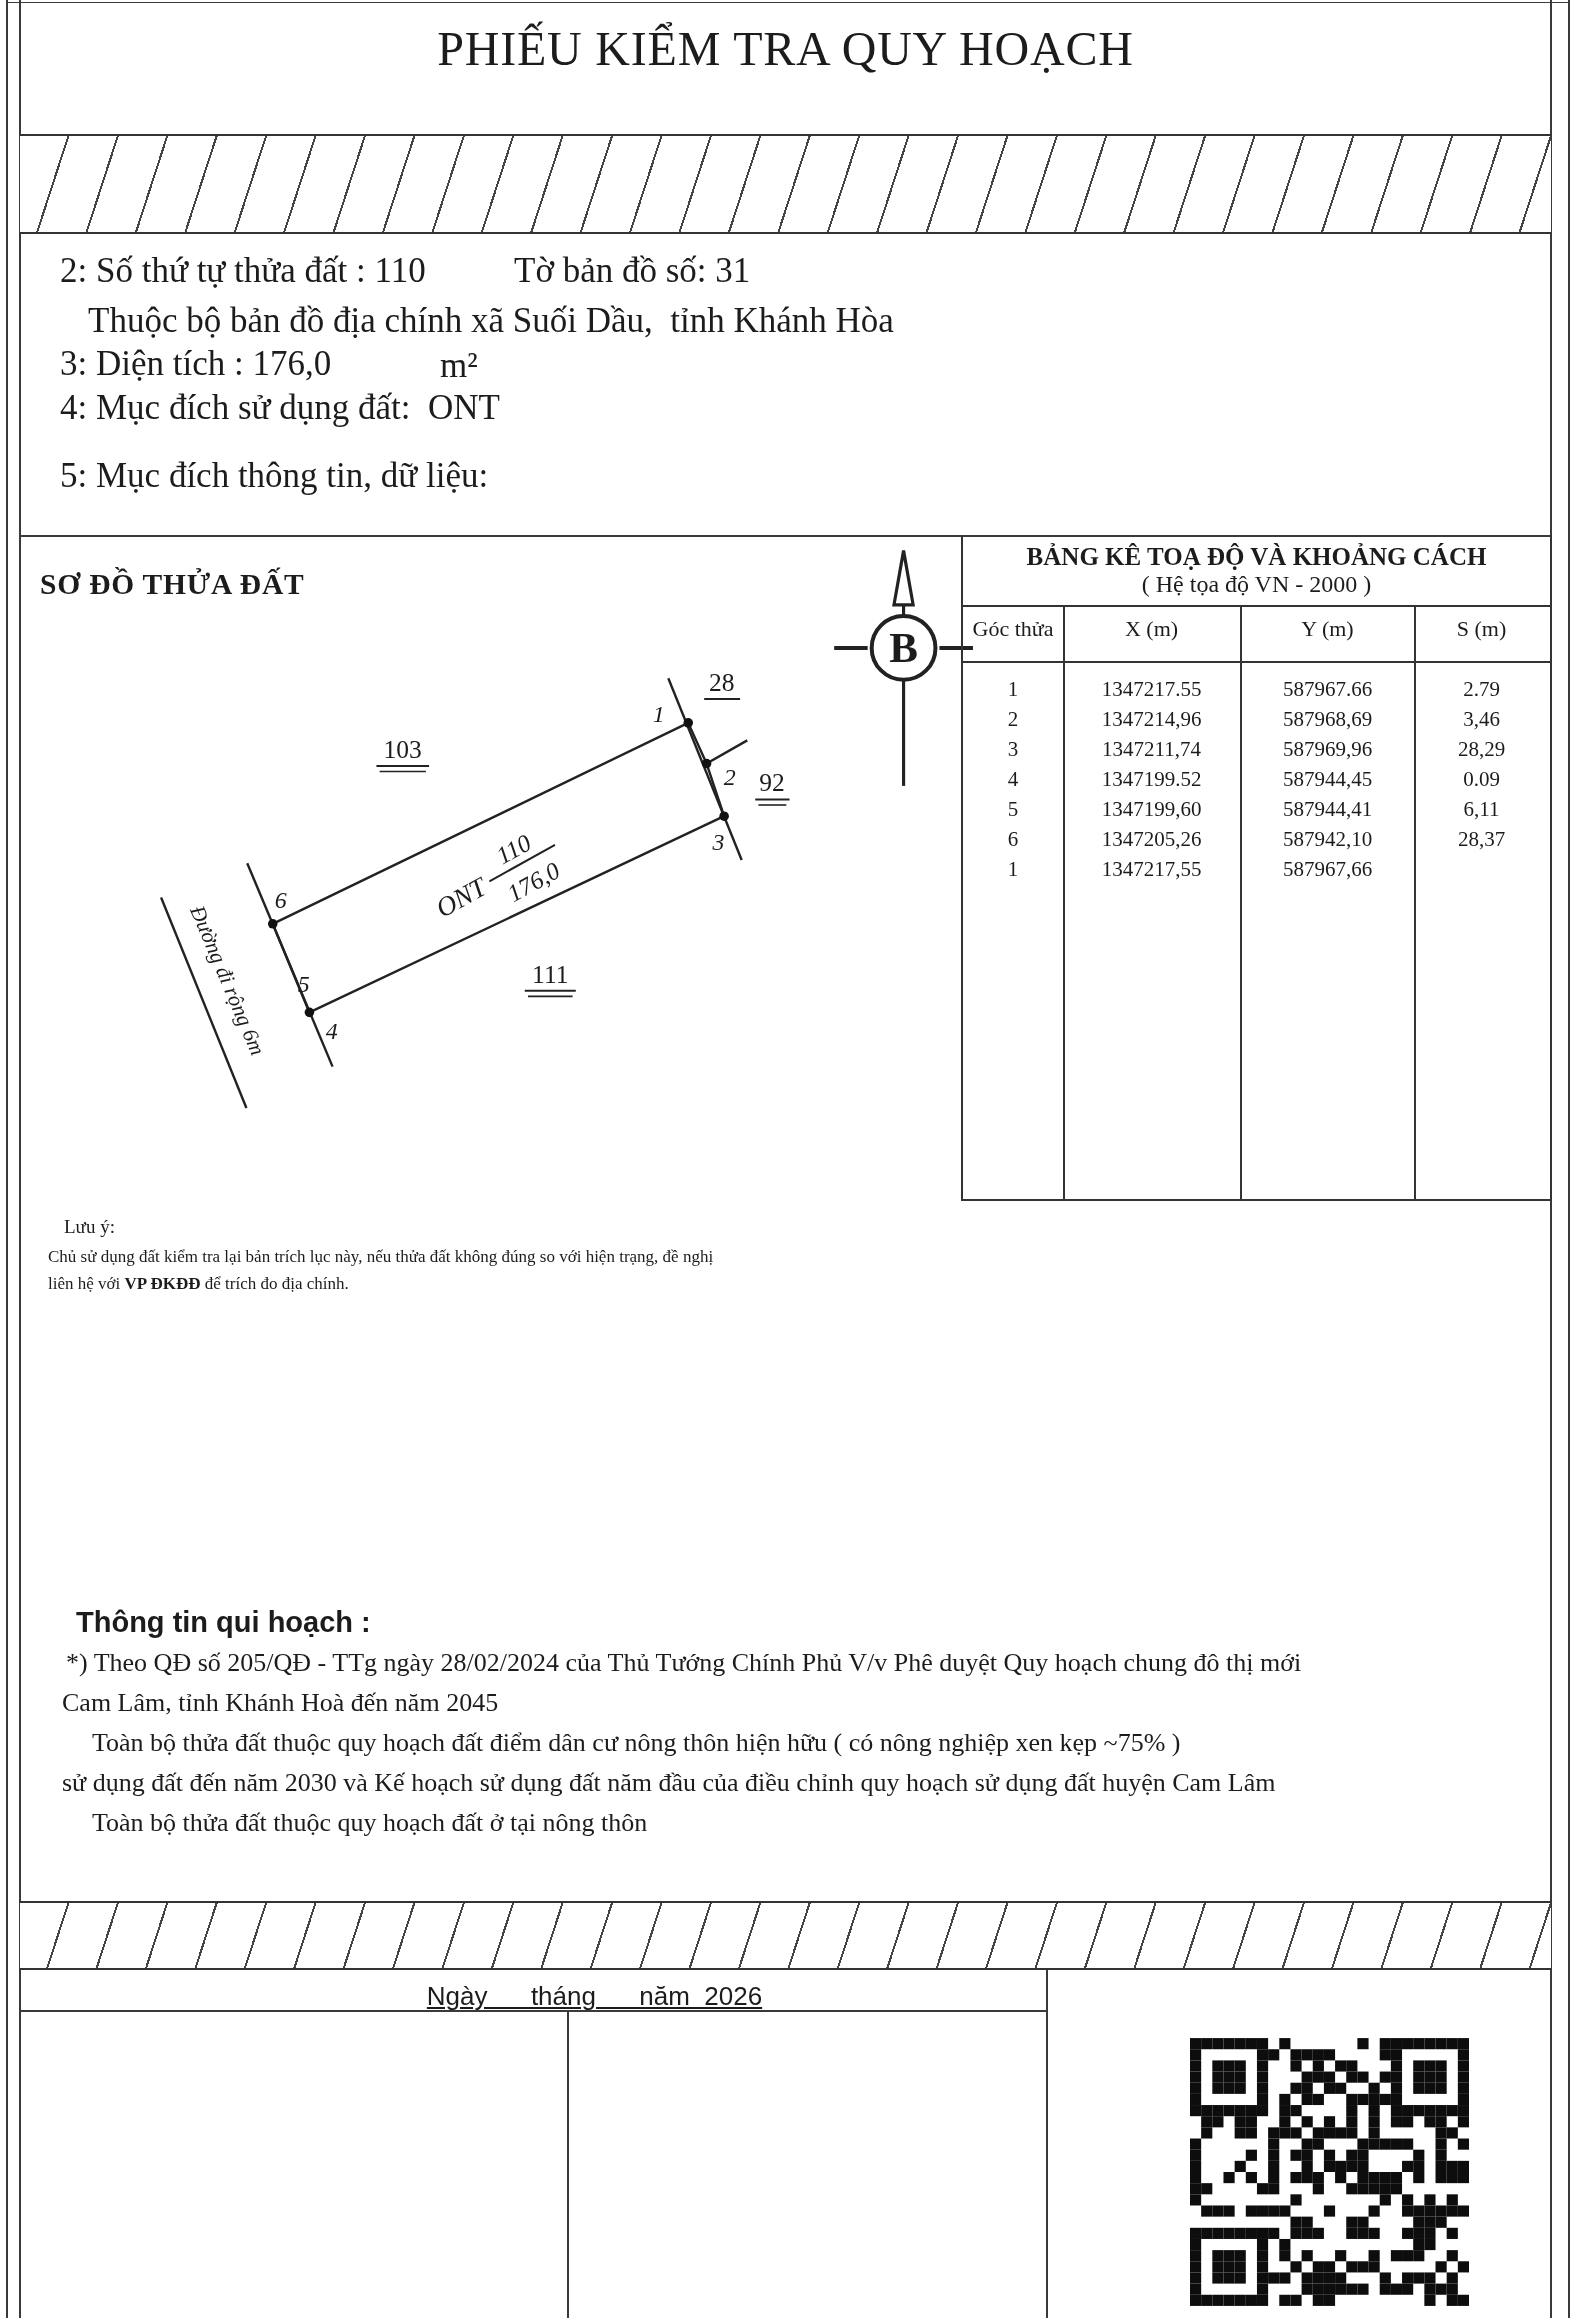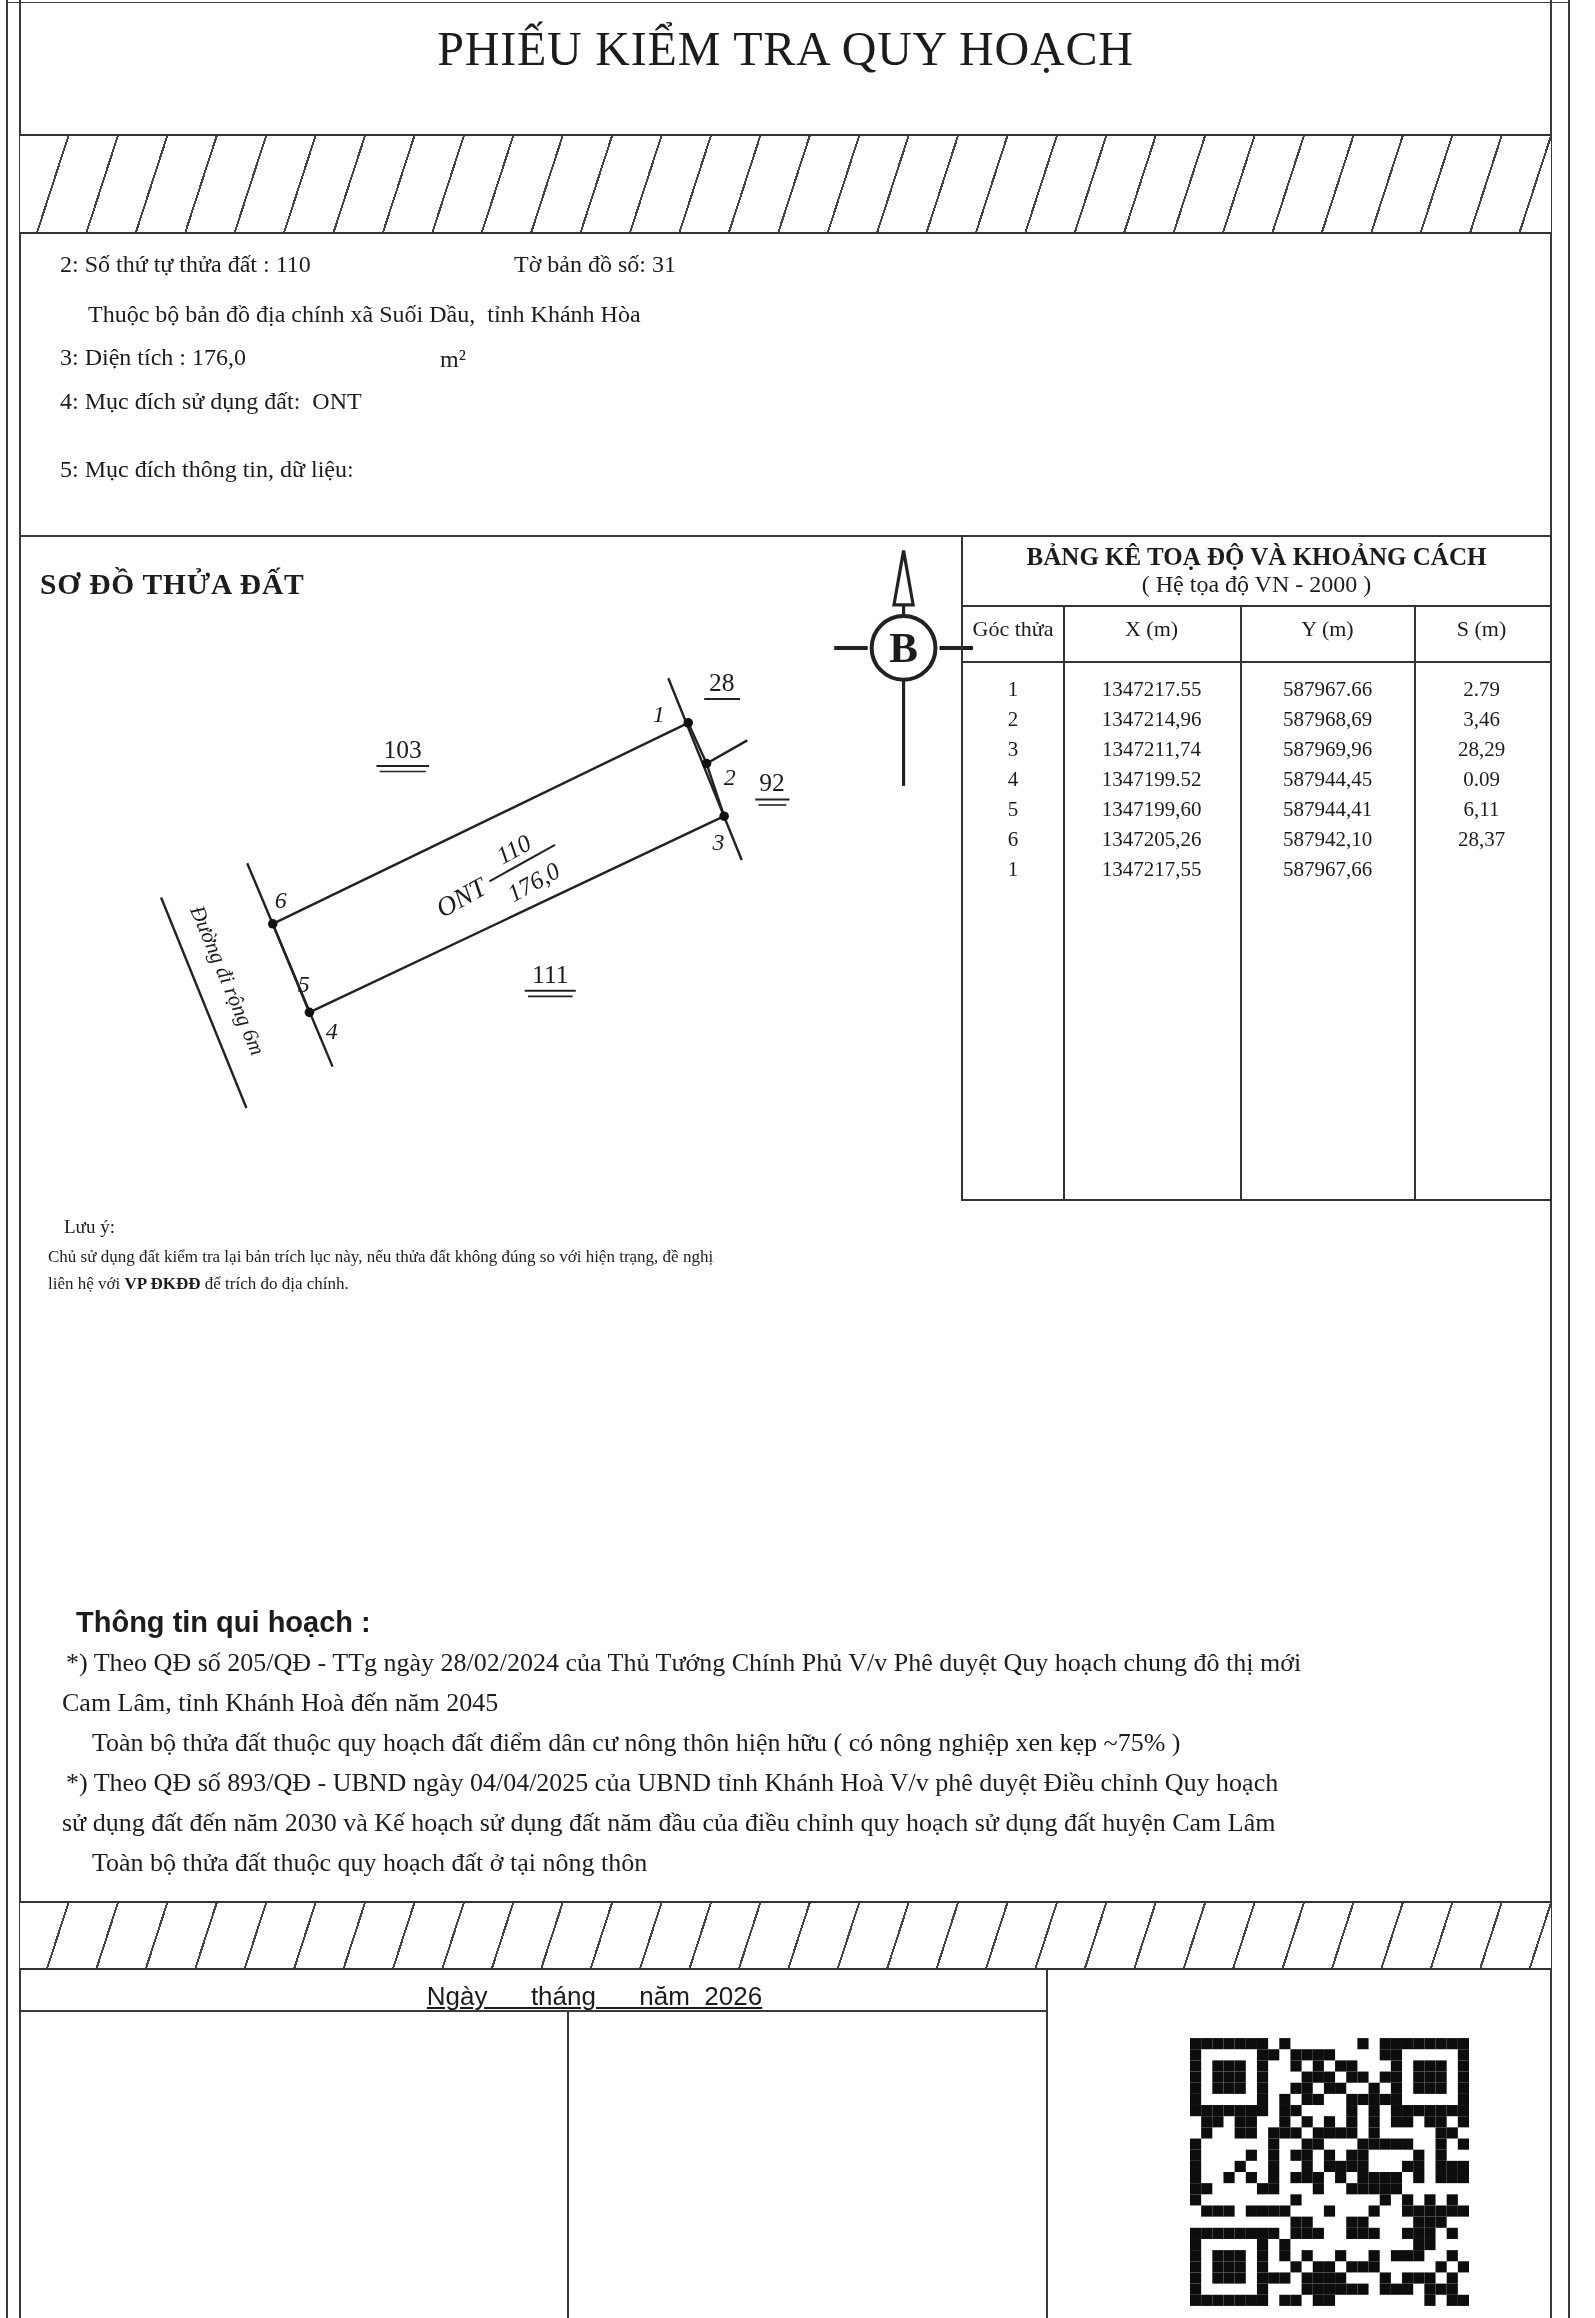--- a/index.html
+++ b/index.html
@@ -6,21 +6,21 @@
   .page{position:relative;width:1595px;height:2319px;background:#ffffff;overflow:hidden;
         font-family:"Liberation Serif",serif;color:#1c1c1c;}
   .abs{position:absolute;}
   .vline{position:absolute;background:#3a3a3a;}
   .hline{position:absolute;background:#3a3a3a;}
   .hatch{position:absolute;left:20px;width:1531px;box-sizing:border-box;
          border-top:2.4px solid #333;border-bottom:2.4px solid #333;
          background:repeating-linear-gradient(108deg,#ffffff 0 45px,#444 45px 47px);}
   .doc-title{position:absolute;top:21px;left:20px;width:1531px;text-align:center;
              font-size:48px;letter-spacing:0.8px;white-space:pre;}
-  .pi{position:absolute;font-size:24px;white-space:pre;}
+  .pi{position:absolute;font-size:35px;white-space:pre;}
   .diagram-title{position:absolute;left:40px;top:568px;font-size:29.5px;font-weight:bold;letter-spacing:0.8px;}
   
   .tbl{position:absolute;left:961px;top:535px;width:591px;height:666px;box-sizing:border-box;
        border:2.4px solid #333;border-top:none;}
   .tbl-title1{margin-top:8px;text-align:center;font-size:25px;font-weight:bold;}
   .tbl-title2{text-align:center;font-size:24px;}
   .tbl-l1{position:absolute;top:70px;left:0;right:0;height:2.4px;background:#333;}
   .tbl-l2{position:absolute;top:126px;left:0;right:0;height:2.4px;background:#333;}
   .tbl-v{position:absolute;top:70px;bottom:0;width:1.6px;background:#333;}
   .thead{position:absolute;top:73px;left:0;right:0;height:41px;display:flex;align-items:center;}
@@ -194,21 +194,20 @@
 
   <div class="note-title">Lưu ý:</div>
   <div class="note-line" style="top:1247px;">Chủ sử dụng đất kiểm tra lại bản trích lục này, nếu thửa đất không đúng so với hiện trạng, đề nghị</div>
   <div class="note-line" style="top:1274px;"><span>liên hệ với </span><b>VP ĐKĐĐ</b><span> để trích đo địa chính.</span></div>
 
   <div class="plan-title">Thông tin qui hoạch :</div>
   <div class="plan-lines">
       <div class="pline indent0">*) Theo QĐ số 205/QĐ - TTg ngày 28/02/2024 của Thủ Tướng Chính Phủ V/v Phê duyệt Quy hoạch chung đô thị mới</div>
       <div class="pline indent1">Cam Lâm, tỉnh Khánh Hoà đến năm 2045</div>
       <div class="pline indent2">Toàn bộ thửa đất thuộc quy hoạch đất điểm dân cư nông thôn hiện hữu ( có nông nghiệp xen kẹp ~75% )</div>
-      <div class="pline indent0">*) Theo QĐ số 893/QĐ - UBND ngày 04/04/2025 của UBND tỉnh Khánh Hoà V/v phê duyệt Điều chỉnh Quy hoạch</div>
       <div class="pline indent1">sử dụng đất đến năm 2030 và Kế hoạch sử dụng đất năm đầu của điều chỉnh quy hoạch sử dụng đất huyện Cam Lâm</div>
       <div class="pline indent2">Toàn bộ thửa đất thuộc quy hoạch đất ở tại nông thôn</div>
     </div>
 
   <div class="date-line">Ngày      tháng      năm  2026</div>
   <div class="hline" style="left:20px;top:2010px;width:1028px;height:2.4px;"></div>
   <div class="vline" style="left:1046px;top:1970px;width:1.6px;height:349px;"></div>
   <div class="vline" style="left:567px;top:2012px;width:1.6px;height:307px;"></div>
 
   <div class="abs" style="left:1190px;top:2038px;">

